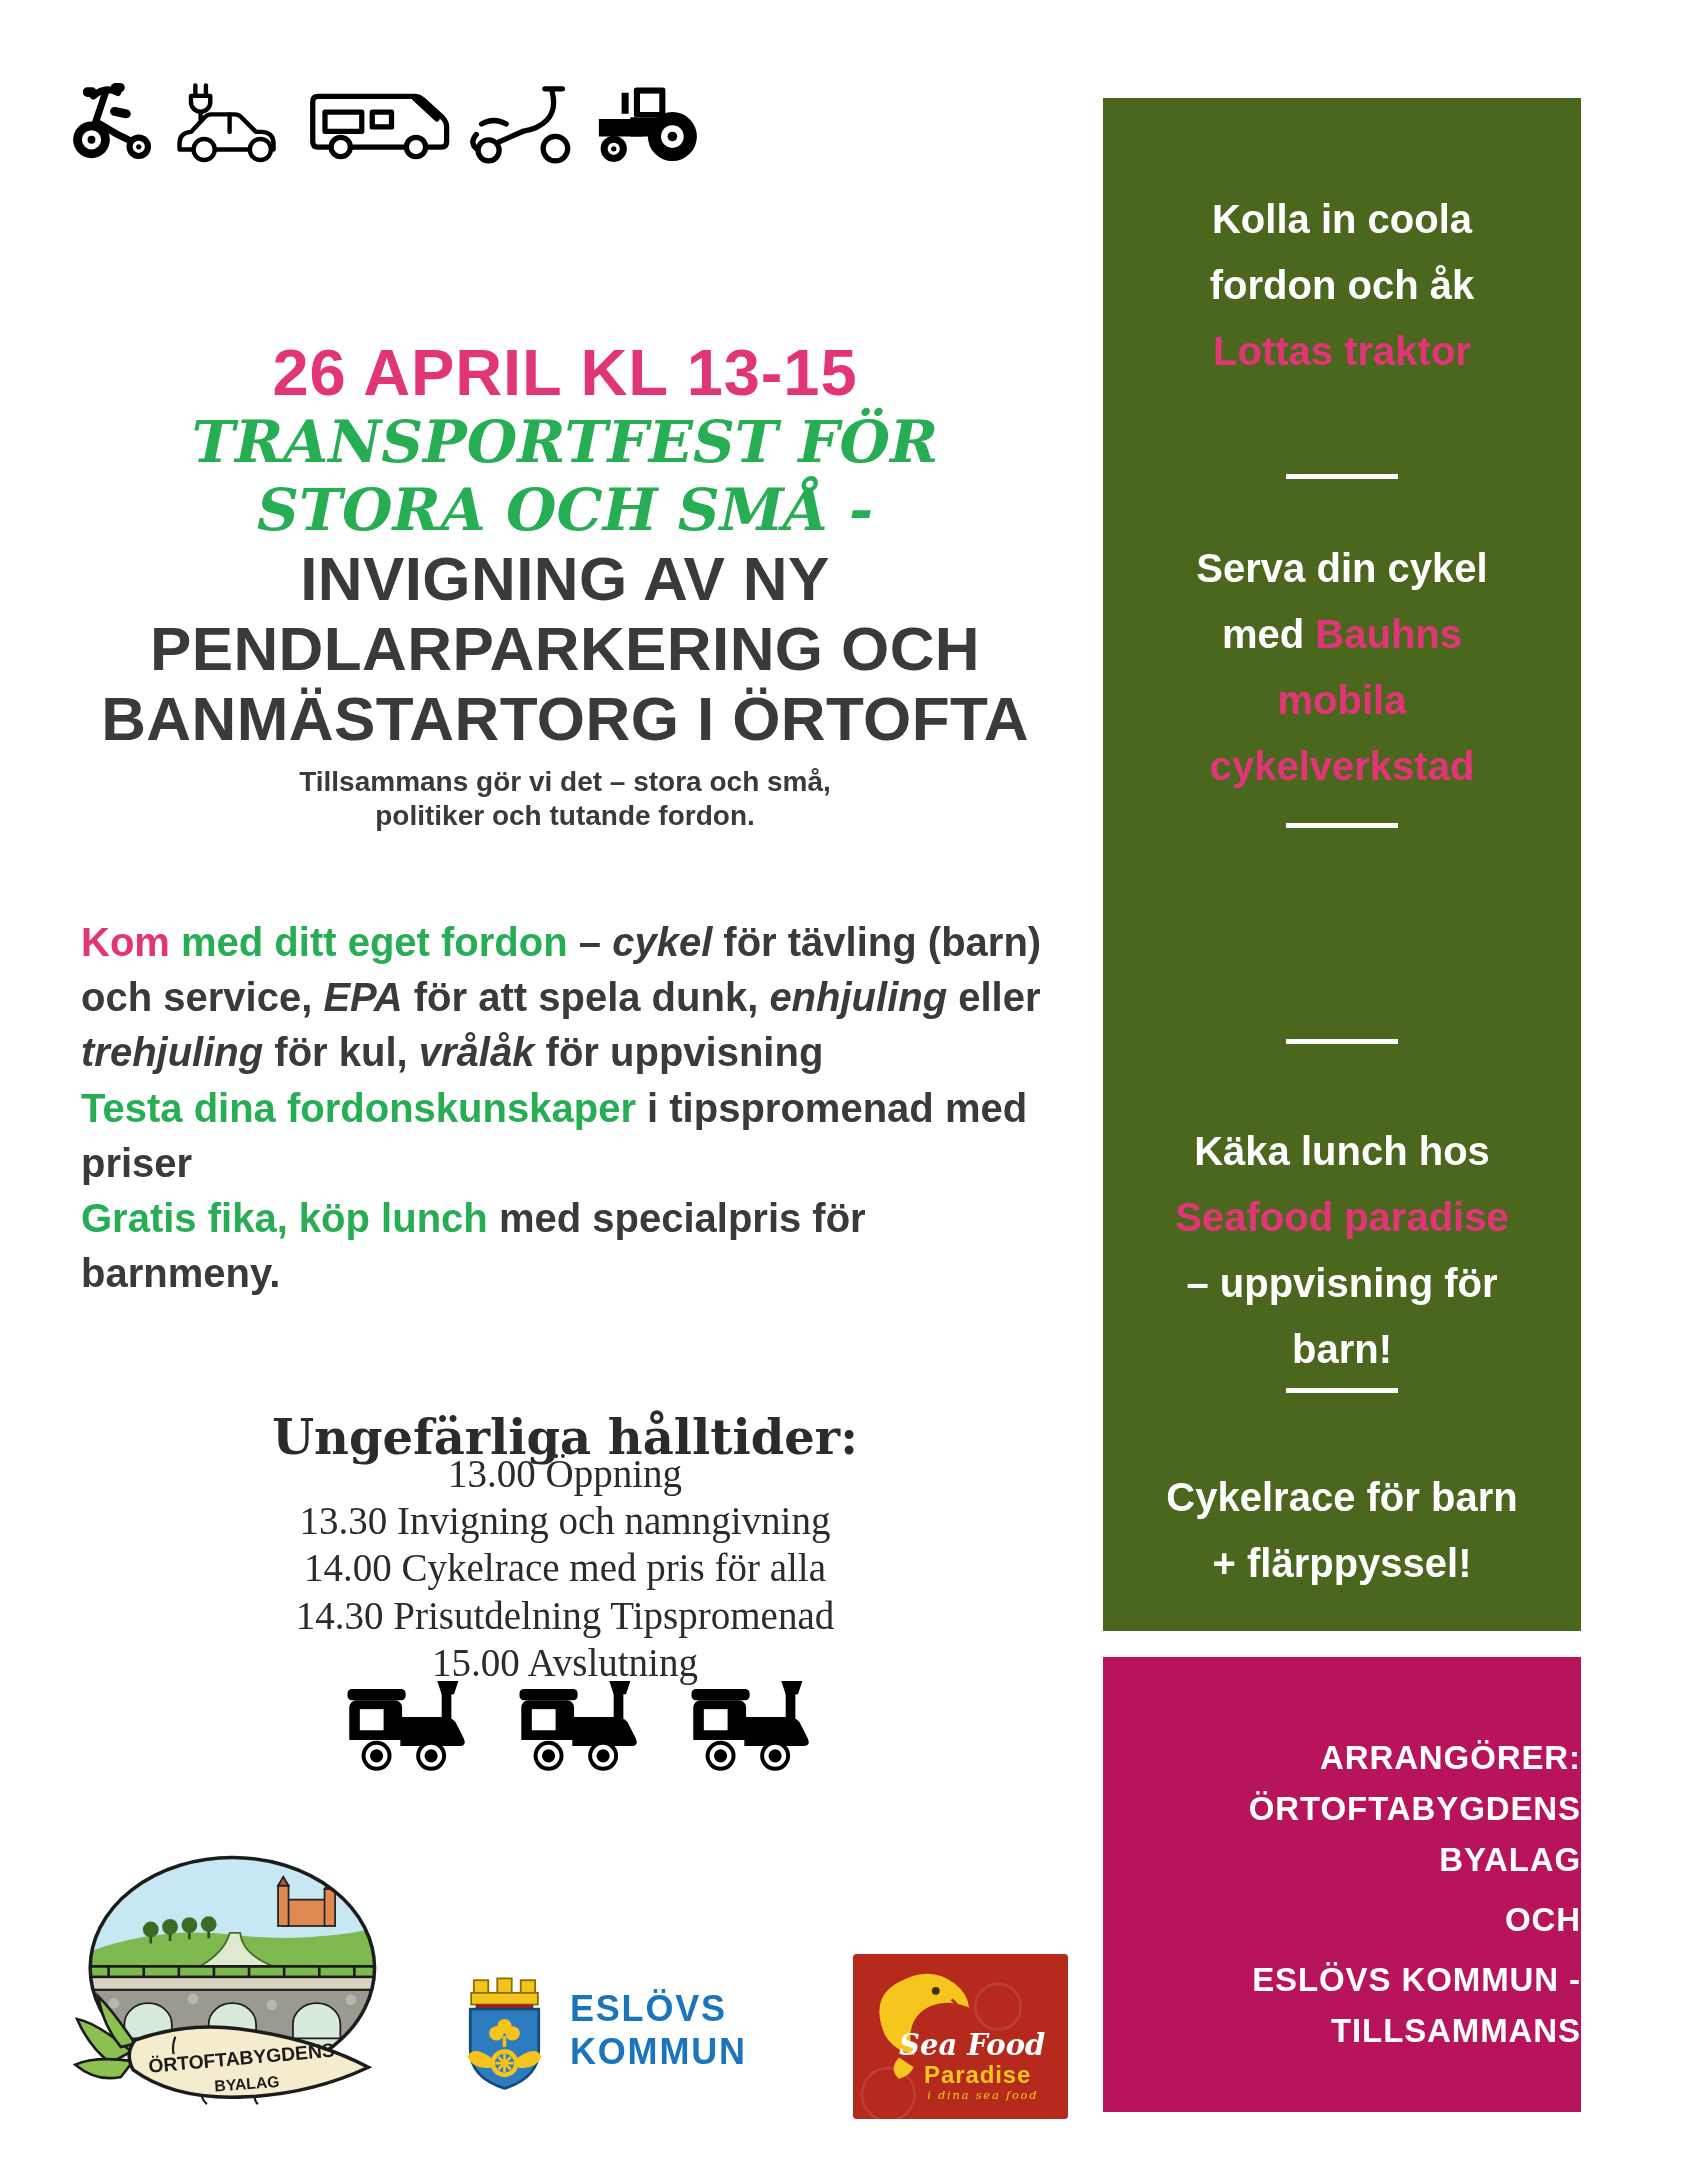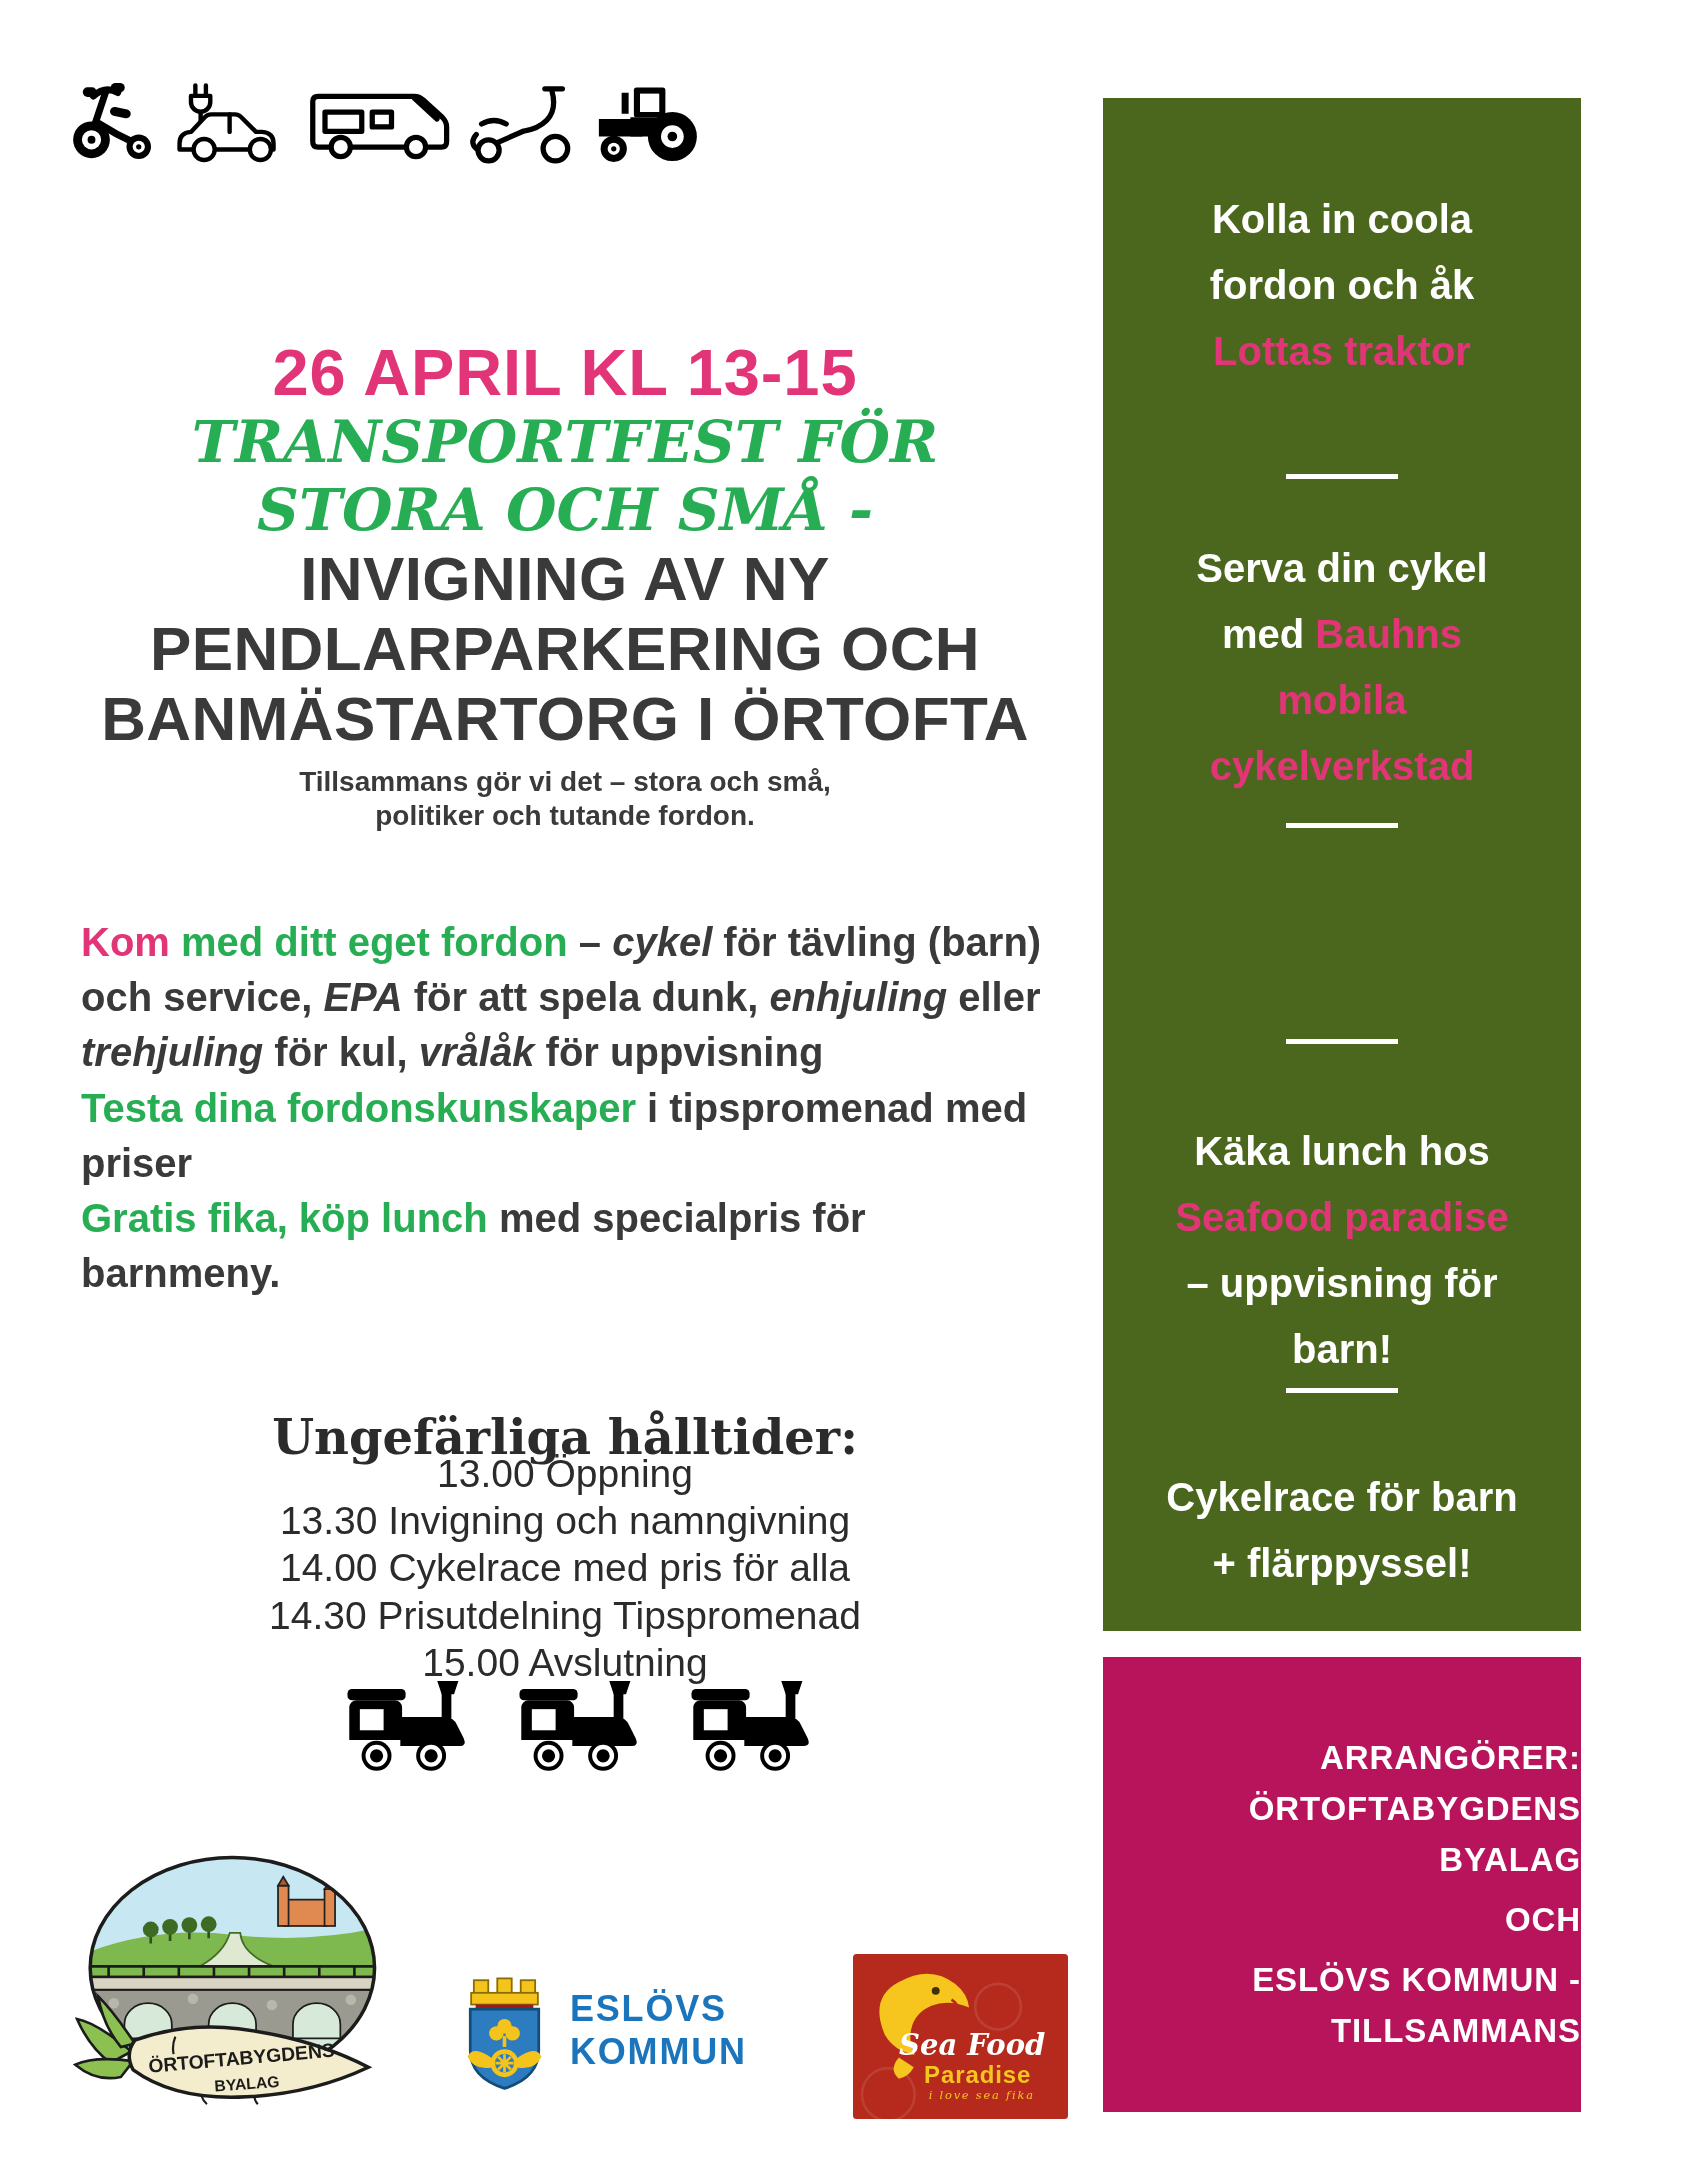--- a/index.html
+++ b/index.html
@@ -30,21 +30,21 @@
   .event-title{font-family:"DejaVu Serif",serif;font-style:italic;font-weight:bold;
     font-size:58px;color:var(--green);line-height:1.17;}
   .inv-title{font-size:62px;font-weight:bold;color:var(--dark);line-height:1.13;letter-spacing:0.4px;}
   .subtitle{font-size:28px;font-weight:bold;line-height:1.2;}
 
   .body-par{left:81px;width:992px;text-align:left;font-size:40px;font-weight:bold;
     line-height:1.38;color:var(--dark);}
   .green{color:var(--green);} .pinktxt{color:var(--pink);} .it{font-style:italic;}
 
   .sched-head{font-family:"DejaVu Serif",serif;font-size:48px;font-weight:bold;color:#2b2b2b;margin-top:26px;}
-  .sched-list{font-family:Liberation Sans, sans-serif;font-size:39px;color:#2b2b2b;line-height:1.21;}
+  .sched-list{font-family:Liberation Serif, serif;font-size:39px;color:#2b2b2b;line-height:1.21;}
 
   .train-row{left:344px;top:1673px;display:flex;gap:40px;align-items:flex-end;}
 
   
   .green-box{left:1103px;top:98px;width:478px;height:1533px;background:var(--olive);}
   .sb-sec{position:absolute;left:0;width:100%;text-align:center;
     font-size:40px;font-weight:bold;color:#fff;line-height:66px;padding:0 26px;box-sizing:border-box;}
   .sb-div{position:absolute;left:50%;transform:translateX(-50%);width:112px;height:5.3px;background:#fff;}
   .sb-pink{color:var(--pink);}
 
@@ -353,17 +353,17 @@
         <circle cx="165" cy="60" r="26" fill="none" stroke="rgba(255,255,255,0.10)" stroke-width="3"></circle>
         <circle cx="40" cy="160" r="30" fill="none" stroke="rgba(255,255,255,0.10)" stroke-width="3"></circle>
         <path d="M36,92 q-18,-42 16,-60 q36,-20 64,2 q14,11 16,27 q-23,-10 -43,-2 q-19,8 -23,27 q-3,14 4,29 q-23,-4 -34,-23 z" fill="#f6c51e"></path>
         <path d="M52,118 q-12,14 0,24 q11,-2 17,-13 z" fill="#f6c51e"></path>
         <circle cx="94" cy="42" r="4.5" fill="#40300a"></circle>
         <path d="M112,52 q6,4 8,10" fill="none" stroke="#b52a1d" stroke-width="3"></path>
       </svg>
     </span>
     <div class="sf-sea">Sea Food</div>
     <div class="sf-par">Paradise</div>
-    <div class="sf-tag">i love sea fika</div>
+    <div class="sf-tag">i dina sea food</div>
   </div>
 
 </div>
 
 
 </body></html>

